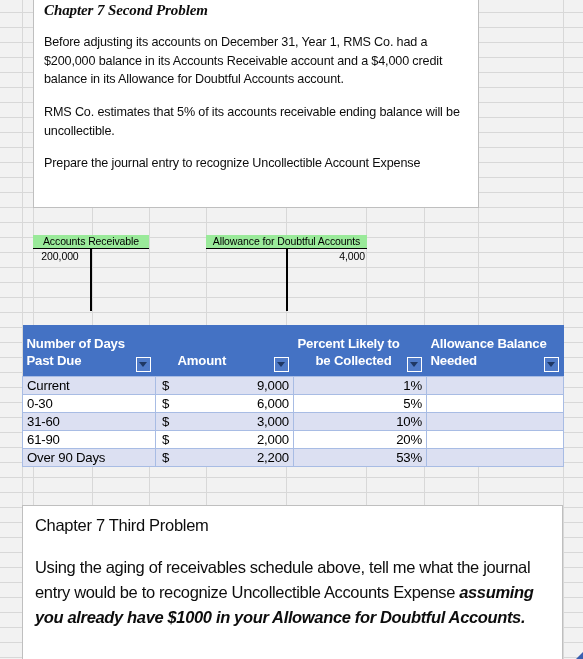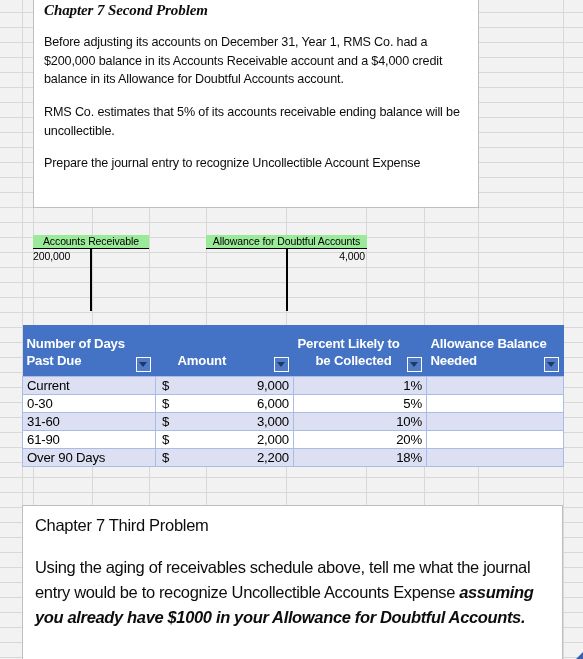--- a/index.html
+++ b/index.html
@@ -268,21 +268,21 @@
   <div id="problem2-title">Chapter 7 Second Problem</div>
   <p class="para">Before adjusting its accounts on December 31, Year 1, RMS Co. had a $200,000 balance in its Accounts Receivable account and a $4,000 credit balance in its Allowance for Doubtful Accounts account.</p>
   <p class="para">RMS Co.  estimates that 5% of its accounts receivable ending balance will be uncollectible.</p>
   <p class="para">Prepare the journal entry to recognize Uncollectible Account Expense</p>
 </div>
 
 <div class="taccount" id="t-ar" style="left:33px; top:235px; width:116px;">
   <div class="t-head">Accounts Receivable</div>
   <div class="t-body">
     <div class="t-divider" style="left:57px;"></div>
-    <div class="t-val" style="left:0; width:54px; text-align:left;">200,000</div>
+    <div class="t-val" style="left:0; width:54px; text-align:center;">200,000</div>
     <div class="t-val" style="right:2px; text-align:right;"></div>
   </div>
 </div>
 
 <div class="taccount" id="t-adа" style="left:206px; top:235px; width:161px;">
   <div class="t-head">Allowance for Doubtful Accounts</div>
   <div class="t-body">
     <div class="t-divider" style="left:80px;"></div>
     <div class="t-val" style="left:0; width:77px; text-align:right;"></div>
     <div class="t-val" style="right:2px; text-align:right;">4,000</div>
@@ -349,21 +349,21 @@
       </tr>
       <tr>
         <td>61-90</td>
         <td class="amount"><span class="cur">$</span>2,000</td>
         <td class="pct">20%</td>
         <td class="need"></td>
       </tr>
       <tr>
         <td>Over 90 Days</td>
         <td class="amount"><span class="cur">$</span>2,200</td>
-        <td class="pct">18%</td>
+        <td class="pct">53%</td>
         <td class="need"></td>
       </tr>
     </tbody>
 </table>
 <div id="resize-handle"></div>
 
 <div class="textbox" id="problem3-box">
   <div id="problem3-title">Chapter 7 Third Problem</div>
   <p id="problem3-body"><span>Using the aging of receivables schedule above, tell me what the journal entry would be to recognize Uncollectible Accounts Expense </span><span class="emph">assuming you already have $1000 in your Allowance for Doubtful Accounts.</span></p>
 </div>

